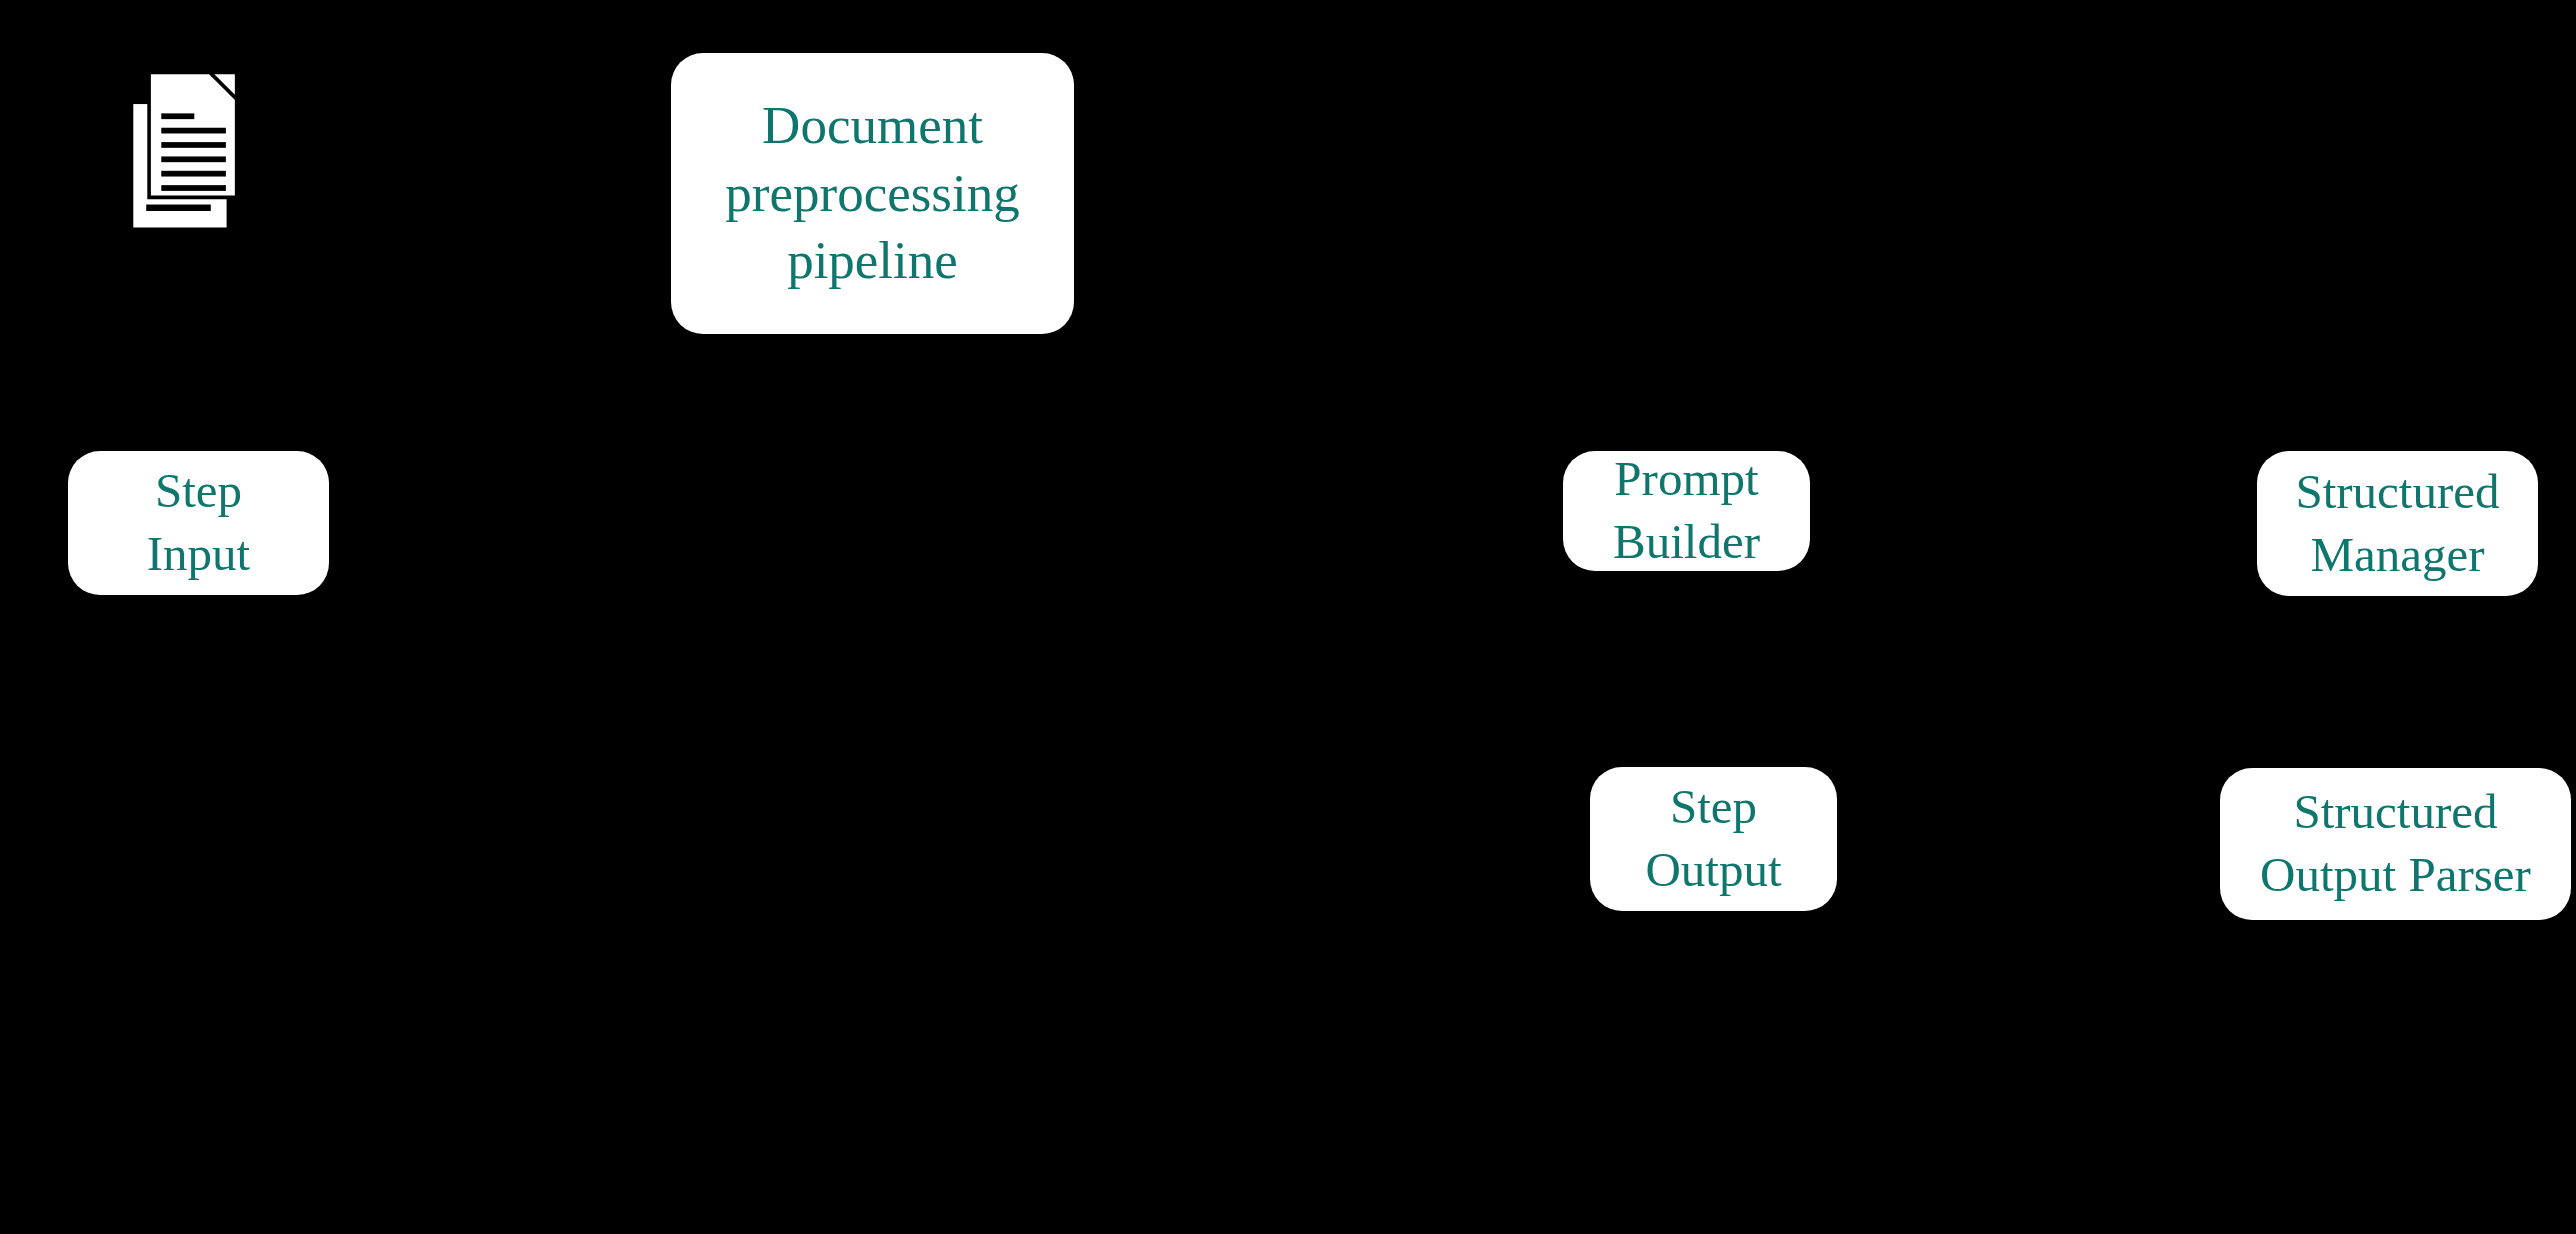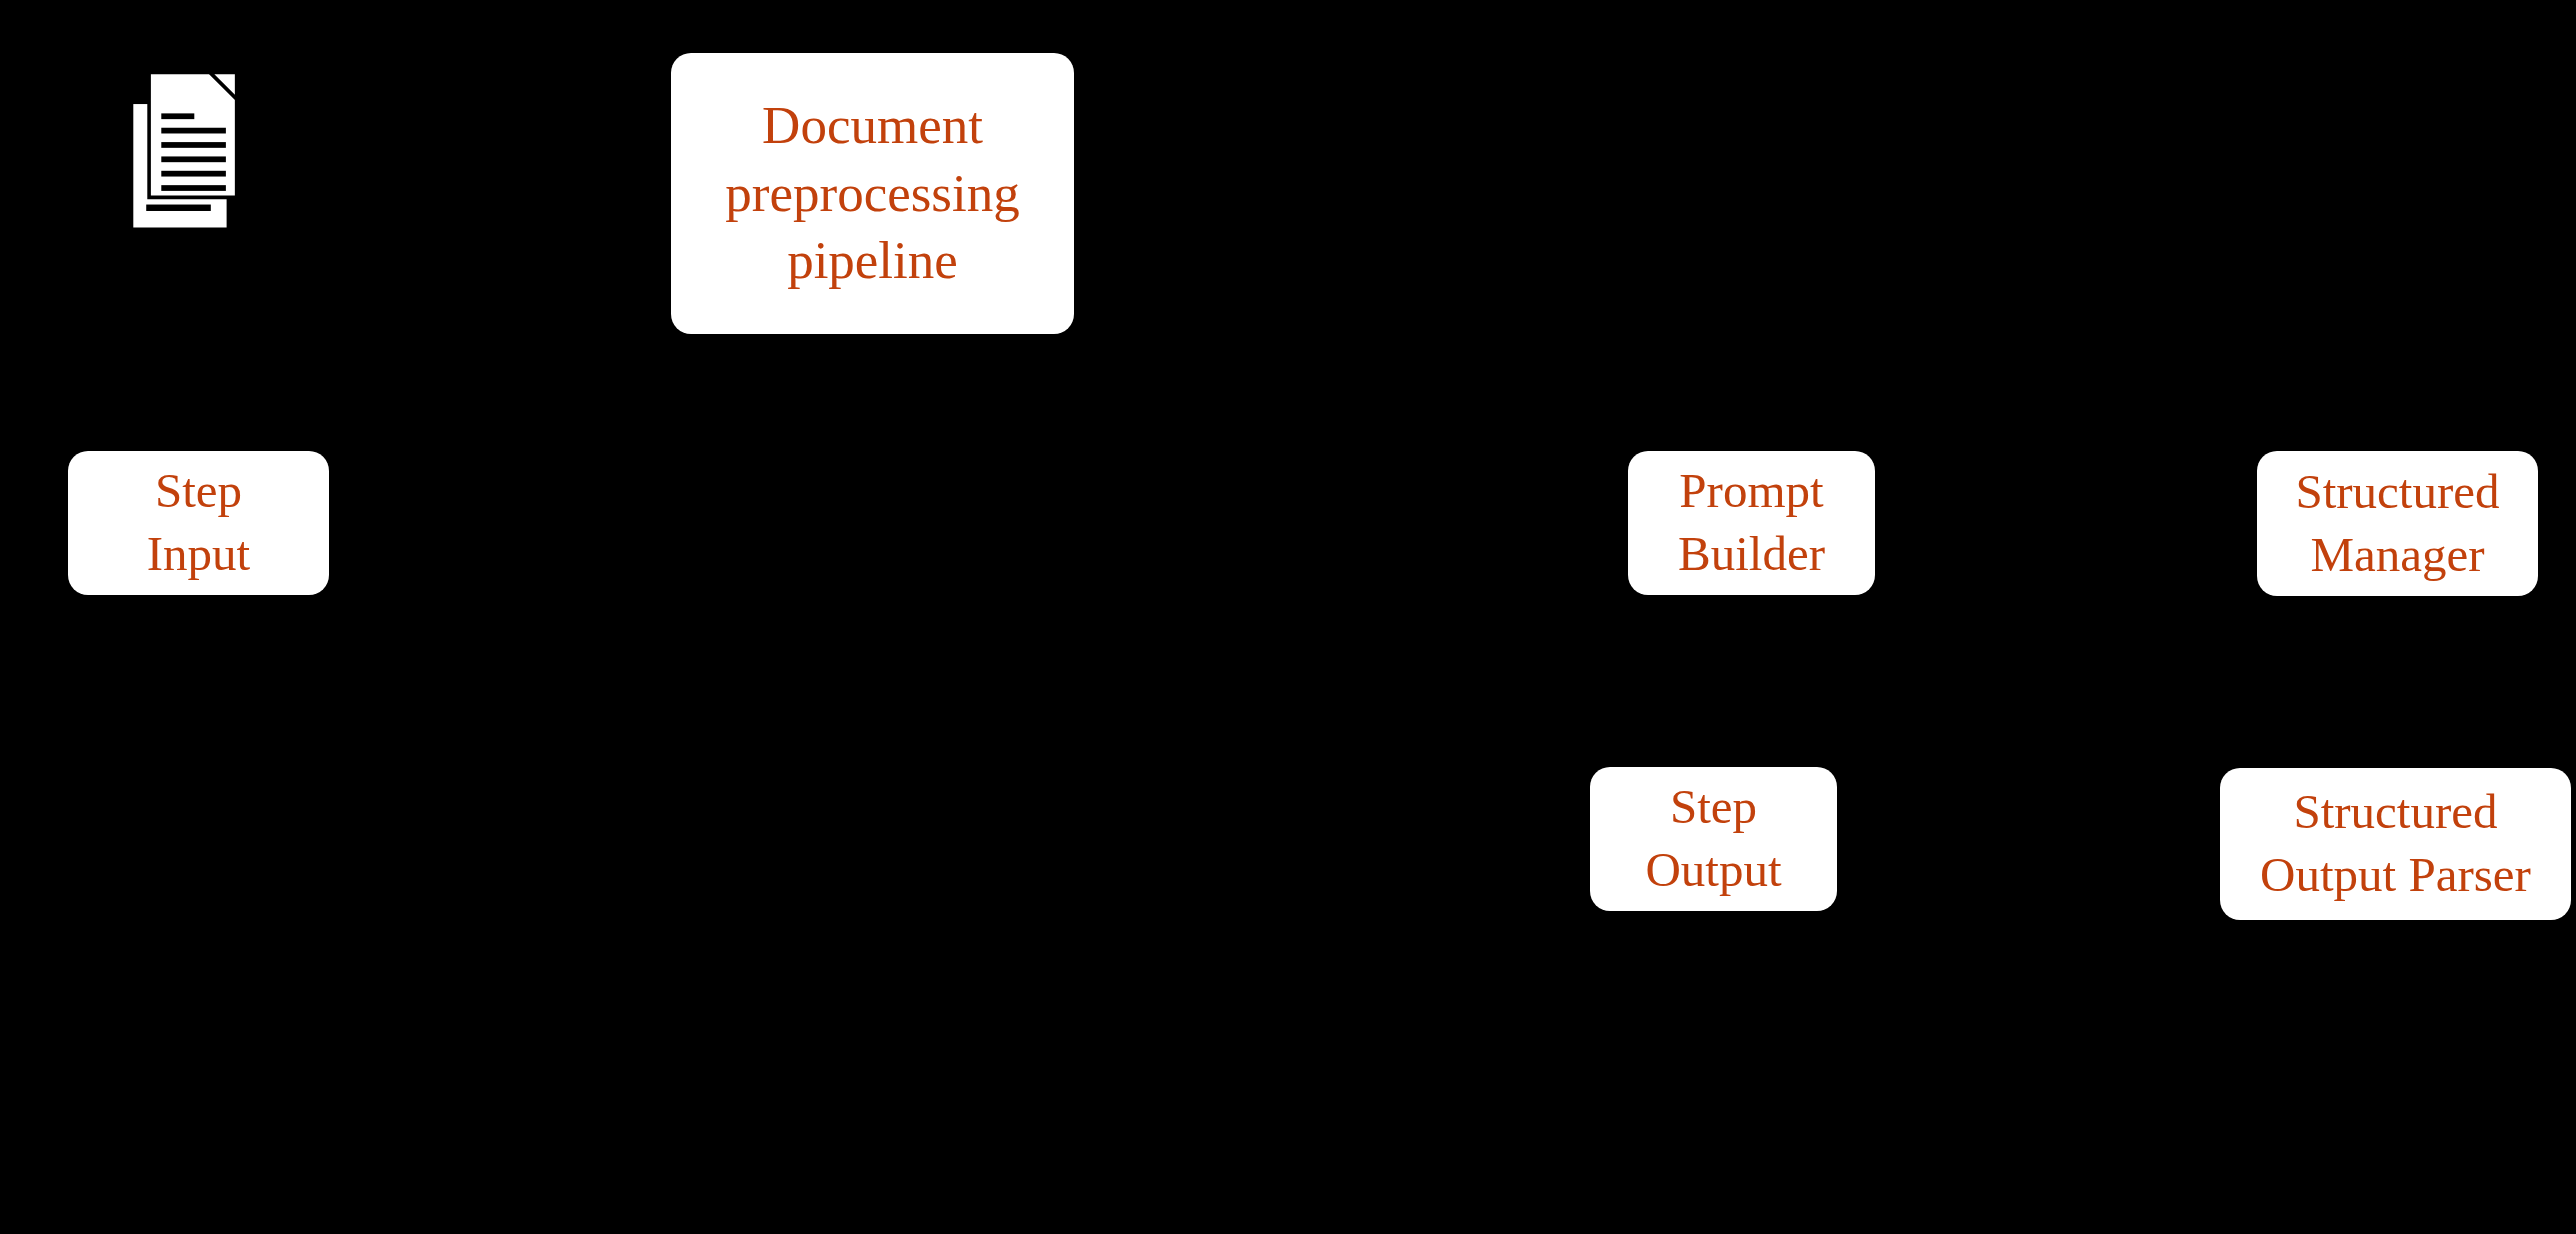--- a/index.html
+++ b/index.html
@@ -14,22 +14,22 @@
     height: 1235px;
     background: #000000;
     overflow: hidden;
     font-family: "Liberation Serif", "DejaVu Serif", serif;
   }
 
   
   .node {
     position: absolute;
     background: #ffffff;
-    color: #c2410c;
-    border-radius: 20px;
+    color: #0f766e;
+    border-radius: 32px;
     display: flex;
     align-items: center;
     justify-content: center;
     text-align: center;
     line-height: 1.28;
     box-sizing: border-box;
     padding: 7px 10px;
     font-family: "Liberation Serif", "DejaVu Serif", serif;
     white-space: pre-line;
   }
@@ -38,21 +38,21 @@
     display: block;
     width: 100%;
     text-align: center;
     white-space: pre-line;
   }
 
   
   #node-doc-pipeline { left: 671px;  top: 53px;   width: 403px; height: 281px; font-size: 53px; }
   #node-step-input   { left: 68px;   top: 451px;  width: 261px; height: 144px; font-size: 49px; }
   #node-context-ret  { left: 722px; top: 451px;  width: 287px; height: 144px; font-size: 49px; }
-  #node-prompt-build { left: 1628px; top: 451px;  width: 247px; height: 144px; font-size: 49px; }
+  #node-prompt-build { left: 1563px; top: 451px;  width: 247px; height: 120px; font-size: 49px; }
   #node-inference    { left: 2257px; top: 451px;  width: 281px; height: 145px; font-size: 49px; }
   #node-step-output  { left: 1590px; top: 767px; width: 247px; height: 144px; font-size: 49px; }
   #node-struct-parse { left: 2220px; top: 768px; width: 351px; height: 152px; font-size: 49px; }
 
   
   #document-icon {
     position: absolute;
     left: 129px;
     top: 68px;
     width: 122px;

